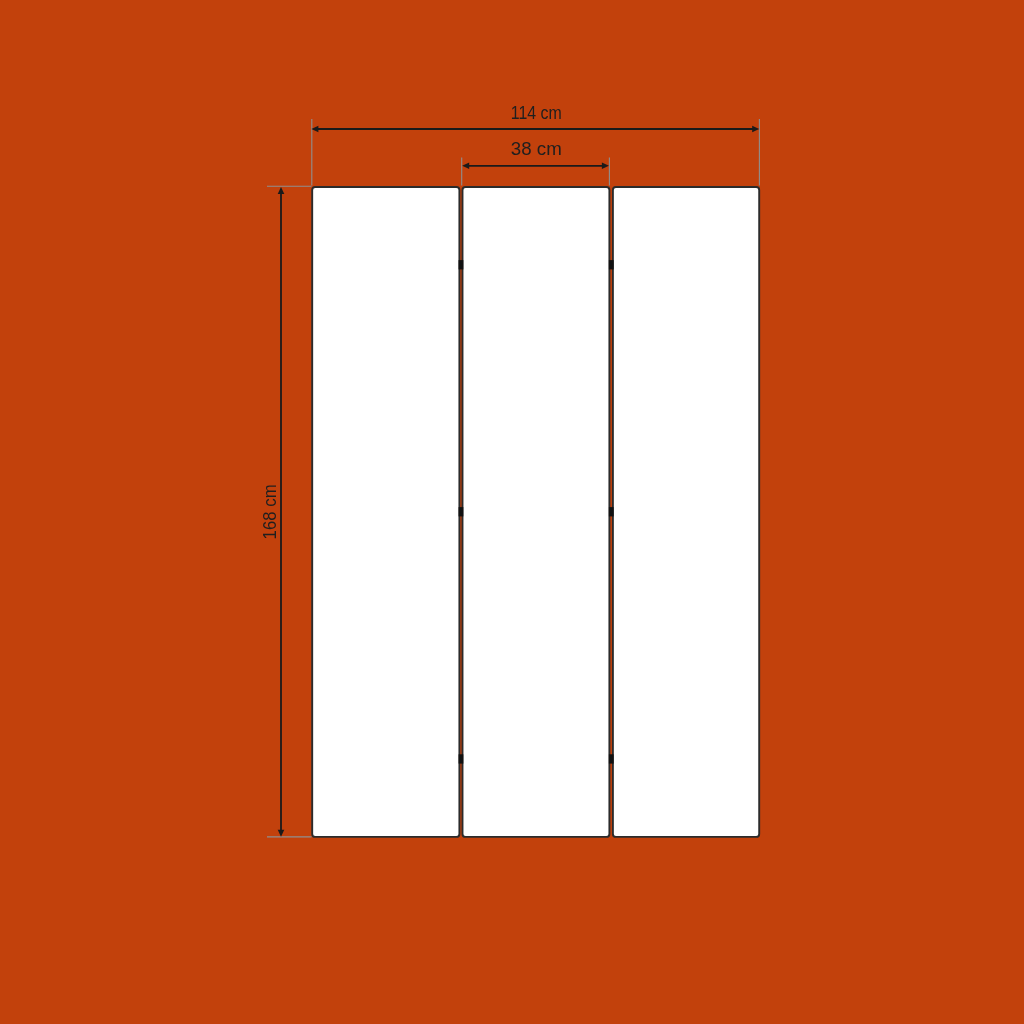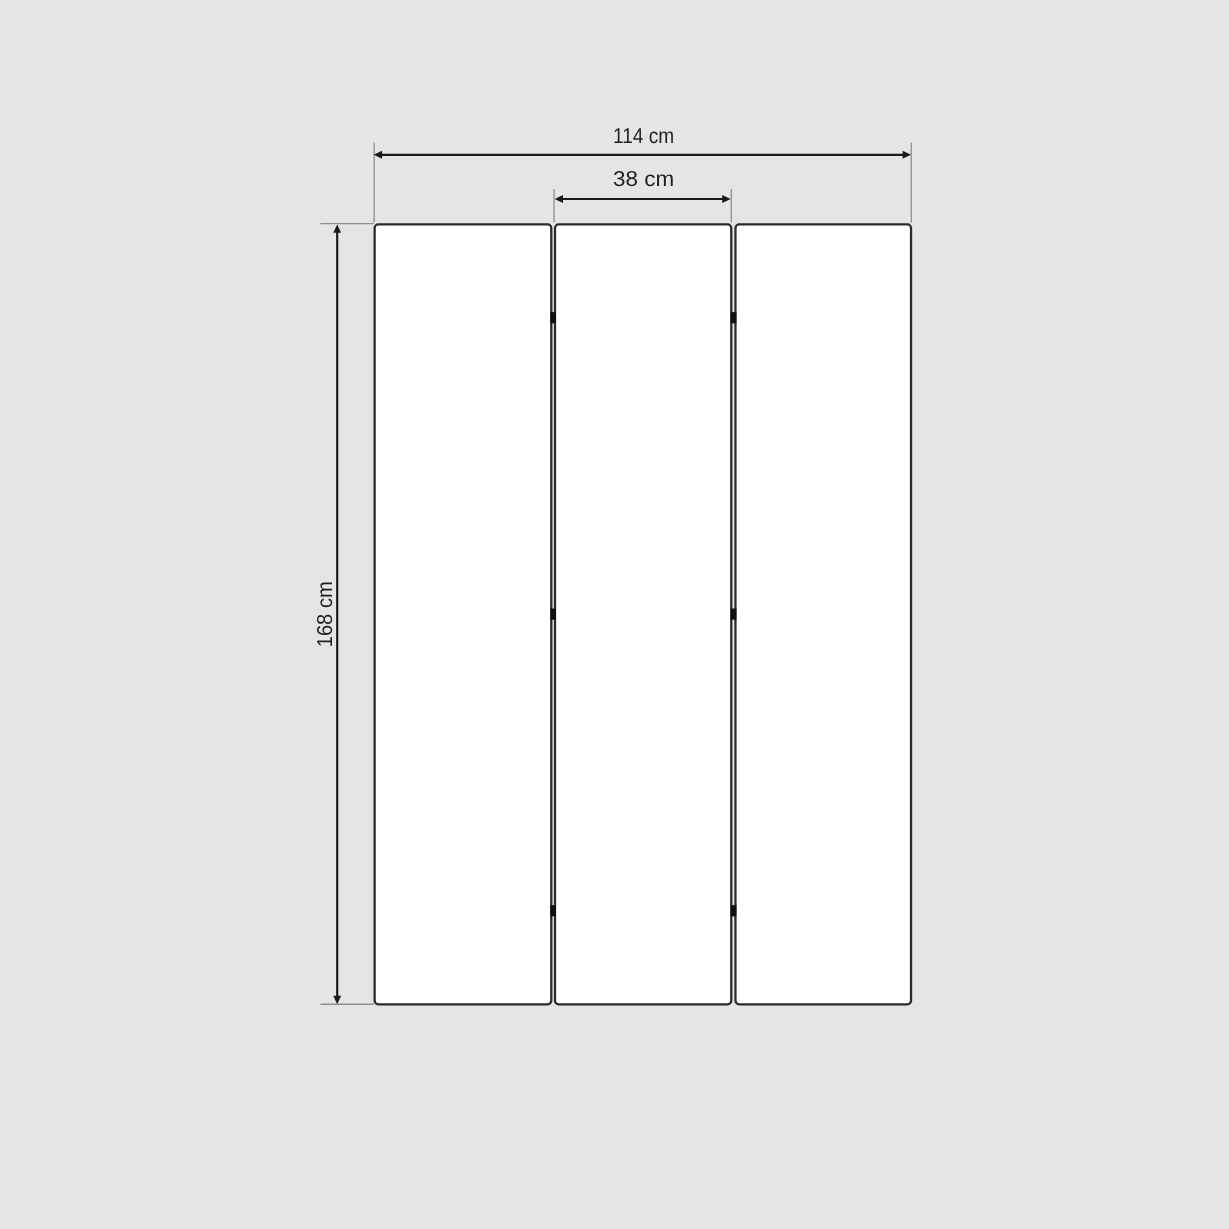--- a/index.html
+++ b/index.html
@@ -1,16 +1,16 @@
 <!DOCTYPE html>
 <html><head>
 <meta charset="utf-8">
 <style>
   html,body{margin:0;padding:0;background:#ffffff;}
-  .stage{position:relative;width:1024px;height:1024px;background:#e5e5e5;overflow:hidden;}
+  .stage{position:relative;width:1024px;height:1024px;background:#c2410c;overflow:hidden;}
   svg{display:block;}
   text{font-family:"Liberation Sans", sans-serif;fill:#1f1f1f;}
 </style>
 </head>
 <body>
 
 <div class="stage">
 <svg width="1024" height="1024" viewBox="0 0 1024 1024">
 
   <rect x="312.2" y="187" width="147.2" height="649.9" rx="3" fill="#ffffff" stroke="#2b2b2b" stroke-width="1.9"></rect>

